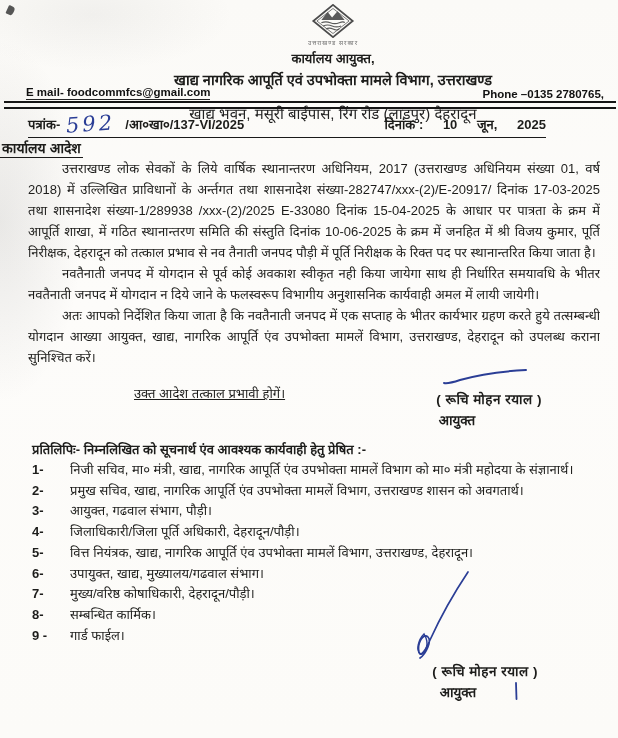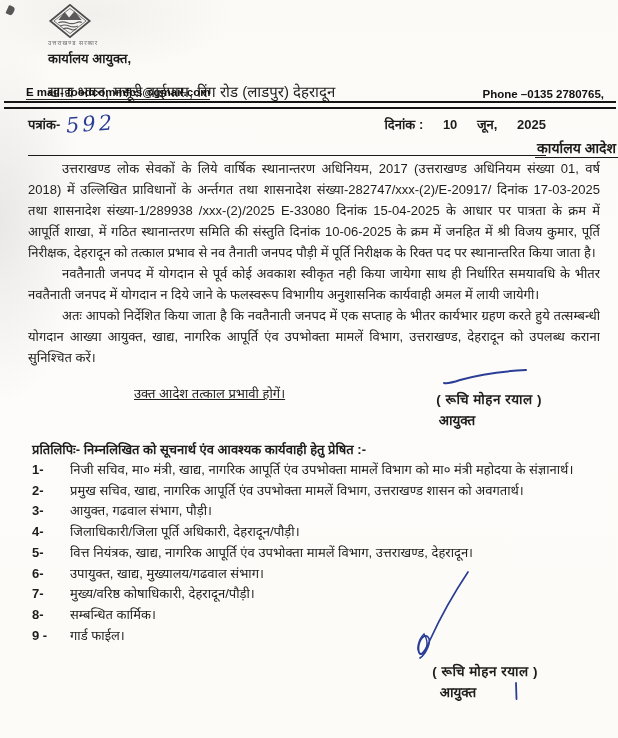--- a/index.html
+++ b/index.html
@@ -15,55 +15,55 @@
       radial-gradient(ellipse 120px 260px at 0% 30%, rgba(90,90,90,0.12), rgba(0,0,0,0) 70%),
       radial-gradient(ellipse 200px 80px at 15% 2%, rgba(120,120,120,0.08), rgba(0,0,0,0) 70%),
       linear-gradient(180deg,#fbfaf7 0%,#fdfcfa 40%,#fcfbf8 100%);
   }
   .corner-mark{
     position:absolute;left:7px;top:6px;width:7px;height:9px;
     background:#3a3a3a;transform:rotate(25deg);border-radius:1px 40% 40% 1px;
     opacity:.85;
   }
   
-  .header{position:absolute;top:4px;left:0;right:0;padding-left:48px;}
+  .header{position:absolute;top:4px;left:0;right:0;text-align:center;padding-left:48px;}
   .emblem-wrap{line-height:0;}
   .emblem-caption{font-size:6px;color:#666;letter-spacing:1px;margin-top:1px;}
   .office-line{font-size:13px;font-weight:bold;margin-top:2px;}
   .dept-line{font-size:14.5px;font-weight:bold;margin-top:2px;}
   .address-line{font-size:15px;margin-top:14px;color:#222;}
   .contact-row{
     position:absolute;top:86px;left:26px;right:14px;
     display:flex;justify-content:space-between;align-items:flex-end;
     font-size:11.5px;font-weight:bold;color:#111;
   }
   .email{border-bottom:1.2px solid #222;padding-bottom:1px;}
   .double-rule{
     position:absolute;top:101px;left:4px;right:2px;height:4px;
     border-top:2.4px solid #151515;border-bottom:2.2px solid #151515;
   }
   
   .ref-row{
     position:absolute;top:110px;left:28px;right:72px;
     display:flex;align-items:baseline;
-    border-bottom:1.6px solid #1a1a1a;padding-bottom:21px;
+    border-bottom:1.6px solid #1a1a1a;padding-bottom:3px;
     font-size:13px;font-weight:bold;text-align:right;
   }
   .handwritten-no{
     font-family:"DejaVu Serif","Liberation Serif",serif;
     font-style:italic;font-size:21px;color:#2b3e96;font-weight:normal;
     letter-spacing:3px;margin:0 10px 0 6px;transform:rotate(-4deg);
     display:inline-block;position:relative;top:2px;
   }
   .ref-spacer{flex:1;}
   .date-part span{margin-left:16px;}
   .date-part .lbl{margin-left:0;}
   
   .order-title{
-    position:absolute;top:138px;left:0;right:0;text-align:right;
+    position:absolute;top:138px;left:0;right:0;text-align:left;
     font-size:14px;font-weight:bold;
   }
   .order-title span{border-bottom:1.6px solid #1a1a1a;padding:0 2px 1px;}
   
   .body-text{
     position:absolute;top:158px;left:28px;right:18px;
     font-size:13px;line-height:21px;text-align:justify;
     max-height:222px;overflow:hidden;
   }
   .body-text p{margin:0;text-indent:34px;}
@@ -100,33 +100,35 @@
         <path d="M24 1 L46 19 L24 37 L2 19 Z" fill="none" stroke="#4c4c4c" stroke-width="2"></path>
         <path d="M24 5 L42 19 L24 33 L6 19 Z" fill="none" stroke="#6a6a6a" stroke-width="1"></path>
         <path d="M11 18 L18 9 L23 15 L29 8 L37 18 Z" fill="#5a5a5a"></path>
         <path d="M11 21 Q16 19 21 21 T31 21 T37 21" fill="none" stroke="#5a5a5a" stroke-width="1.4"></path>
         <path d="M13 24.5 Q18 22.5 23 24.5 T33 24.5" fill="none" stroke="#5a5a5a" stroke-width="1.3"></path>
         <path d="M16 28 Q20 26 24 28 T31 28" fill="none" stroke="#5a5a5a" stroke-width="1.2"></path>
       </svg>
     </div>
     <div class="emblem-caption">उत्तराखण्ड सरकार</div>
     <div class="office-line">कार्यालय आयुक्त,</div>
+    <div class="dept-line">खाद्य नागरिक आपूर्ति एवं उपभोक्ता मामले विभाग, उत्तराखण्ड</div>
     <div class="address-line">खाद्य भवन, मसूरी बाईपास, रिंग रोड (लाडपुर) देहरादून</div>
   </div>
 
   <div class="contact-row">
     <span class="email">E mail- foodcommfcs@gmail.com</span>
     <span class="phone">Phone –0135 2780765,</span>
   </div>
 
   <div class="double-rule"></div>
 
   <div class="ref-row">
     <span>पत्रांक-</span>
     <span class="handwritten-no">592</span>
+    <span>/आ०खा०/137-VI/2025</span>
     <span class="ref-spacer"></span>
     <span class="date-part">
       <span class="lbl">दिनांक :</span>
       <span>10</span>
       <span>जून,</span>
       <span>2025</span>
     </span>
   </div>
 
   <div class="order-title">

